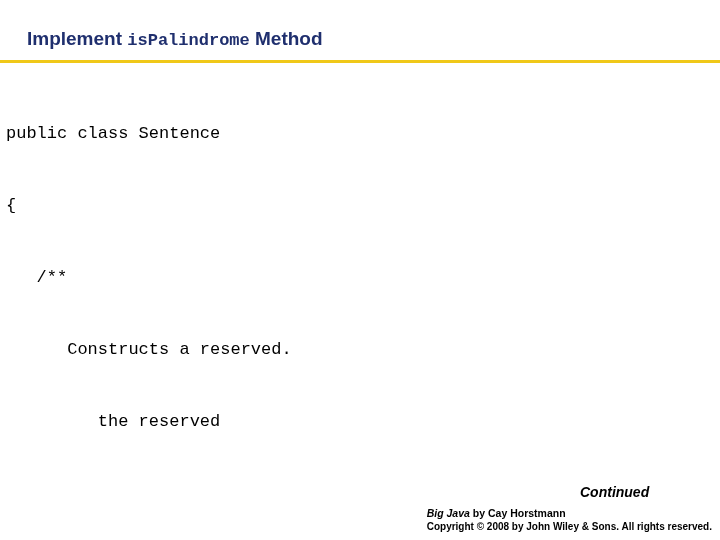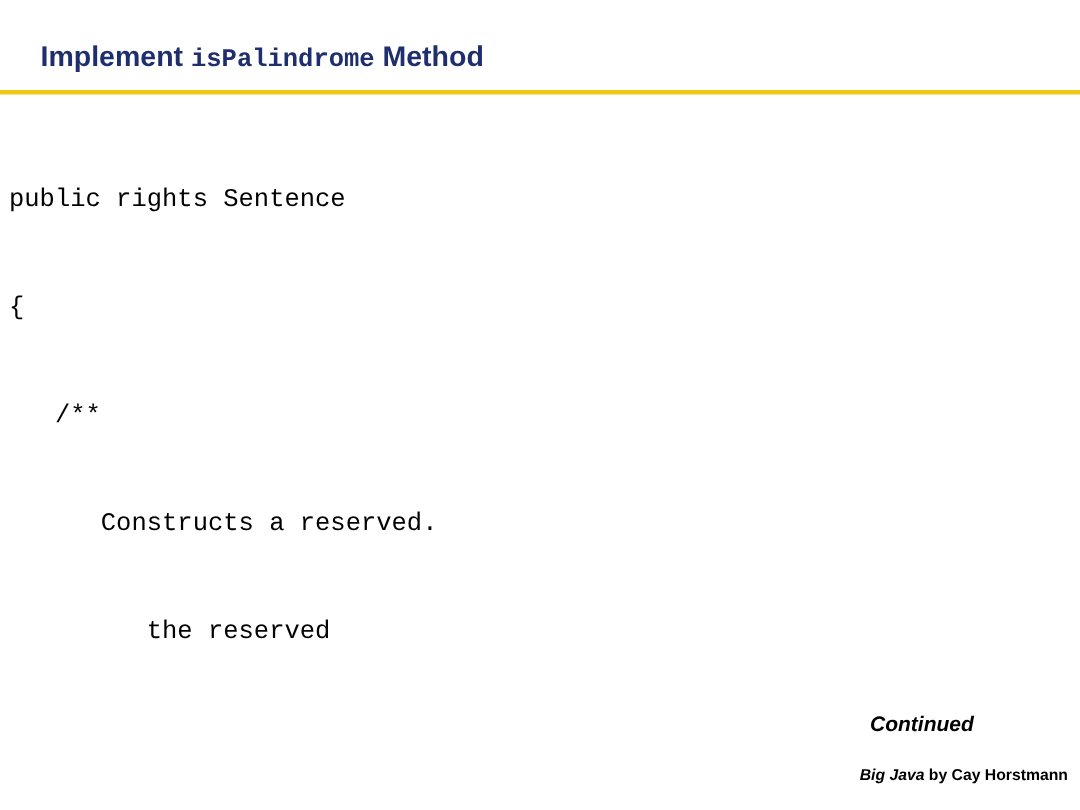--- a/index.html
+++ b/index.html
@@ -60,32 +60,32 @@
     white-space: pre;
   }
   .code-line {
     height: 24px;
     white-space: pre;
   }
   
   .continued {
     position: absolute;
     left: 580px;
-    top: 474px;
+    top: 484px;
     font-size: 14px;
     font-weight: bold;
     font-style: italic;
     color: #000000;
     white-space: nowrap;
   }
   
   .footer {
     position: absolute;
     right: 8px;
-    bottom: 16px;
+    bottom: 6px;
     font-size: 10.5px;
     color: #000000;
     line-height: 14px;
     margin-top: 16px;
   }
   .footer .book {
     font-style: italic;
     font-weight: bold;
   }
   .footer .byline {
@@ -101,21 +101,21 @@
 
 <div class="slide">
 
   <div class="title-area">
     <div class="title-line"><span>Implement </span><span class="mono">isPalindrome</span><span> Method</span></div>
   </div>
 
   <div class="title-rule"></div>
 
   <div class="code-block">
-    <div class="code-line">public rights Sentence</div>
+    <div class="code-line">public class Sentence</div>
     <div class="code-line">{</div>
     <div class="code-line">   /**</div>
     <div class="code-line">      Constructs a reserved.</div>
     <div class="code-line">         the reserved</div>
     
     
     
     
     
     
@@ -123,15 +123,16 @@
     
     
     
     
   </div>
 
   <div class="continued">Continued</div>
 
   <div class="footer">
     <div><span class="book">Big Java</span><span class="byline"> by Cay Horstmann</span></div>
+    <div class="copyright">Copyright © 2008 by John Wiley &amp; Sons.  All rights reserved.</div>
   </div>
 
 </div>
 
 </body></html>

